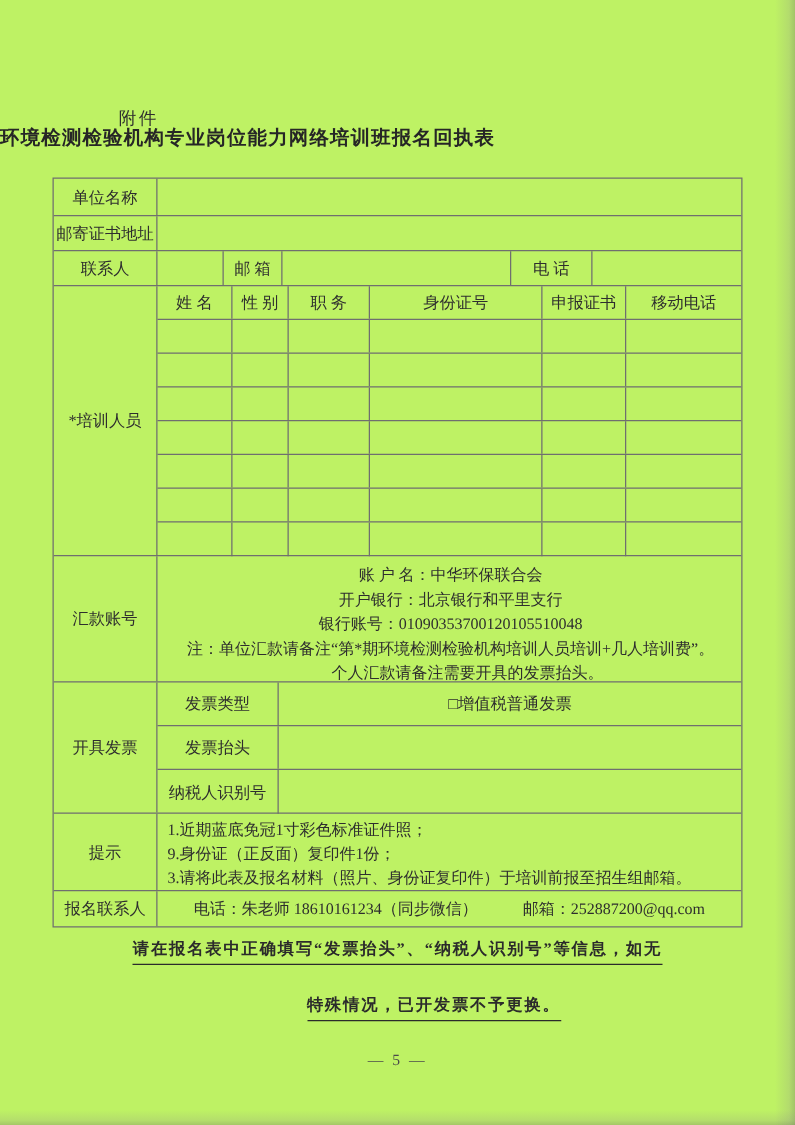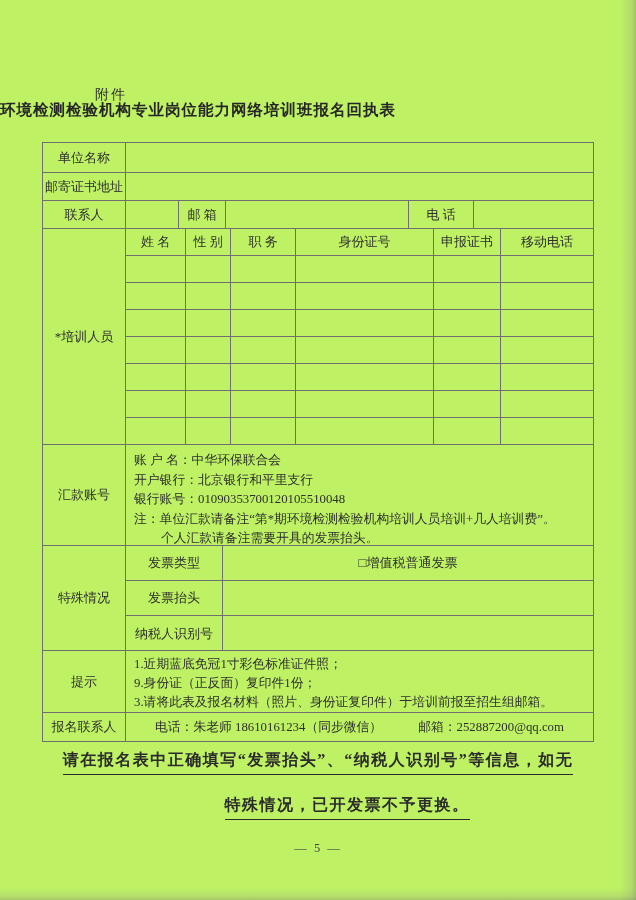--- a/index.html
+++ b/index.html
@@ -71,42 +71,42 @@
   }
   .c0 { width: 60px; flex: 0 0 60px; }
   .c1 { width: 45px; flex: 0 0 45px; }
   .c2 { width: 65px; flex: 0 0 65px; }
   .c3 { width: 138px; flex: 0 0 138px; }
   .c4 { width: 67px; flex: 0 0 67px; }
   .c5 { flex: 1 1 auto; }
   
   .remit-content {
     display: block; padding: 6px 6px 0 8px;
-    line-height: 19.5px; font-size: 12.8px; text-align: left;
+    line-height: 19.5px; font-size: 12.8px; text-align: center;
   }
   .remit-content div { white-space: nowrap; }
   .remit-indent { text-indent: 2.1em; }
   
   .invoice-group { height: 105px; }
   .sub-rows { flex: 1 1 auto; display: flex; flex-direction: column; }
   .sub-row { display: flex; border-bottom: 1px solid #6f6f6f; box-sizing: border-box; height: 35px; flex: 0 0 35px; }
   .sub-row:last-child { border-bottom: none; }
   .w97 { width: 97px; flex: 0 0 97px; }
   
   .tips-content {
     display: block; padding: 4px 6px 0 8px;
     line-height: 19px; font-size: 12.8px; text-align: left;
   }
   .tips-content div { white-space: nowrap; }
   
   .reg-content { gap: 36px; font-size: 12.8px; }
   
   .footer-note {
     position: absolute; left: 0; width: 100%; text-align: center;
-    font-size: 16px; font-weight: bold; letter-spacing: 1.5px; color: #2b2b2b;
+    font-size: 13px; font-weight: bold; letter-spacing: 1.5px; color: #2b2b2b;
   }
   .footer-note .u {
     display: inline-block; border-bottom: 1.8px solid #2b2b2b; padding-bottom: 3px;
   }
   .fn1 { top: 750px; }
   .fn2 { top: 795px; margin-left: 29px; }
   .page-number {
     position: absolute; left: 0; top: 841px; width: 100%;
     text-align: center; font-size: 12.5px; color: #4a4a4a; letter-spacing: 2px;
   }
@@ -217,21 +217,21 @@
       <div class="cell fill remit-content">
         <div>账 户 名：中华环保联合会</div>
         <div>开户银行：北京银行和平里支行</div>
         <div>银行账号：01090353700120105510048</div>
         <div>注：单位汇款请备注“第*期环境检测检验机构培训人员培训+几人培训费”。</div>
         <div class="remit-indent">个人汇款请备注需要开具的发票抬头。</div>
       </div>
     </div>
 
     <div class="row invoice-group">
-      <div class="cell label w83">特殊情况</div>
+      <div class="cell label w83">开具发票</div>
       <div class="sub-rows">
         <div class="sub-row">
           <div class="cell label w97">发票类型</div>
           <div class="cell fill">
             <span>□</span>
               <span>增值税普通发票</span>
           </div>
         </div>
         <div class="sub-row">
           <div class="cell label w97">发票抬头</div>

